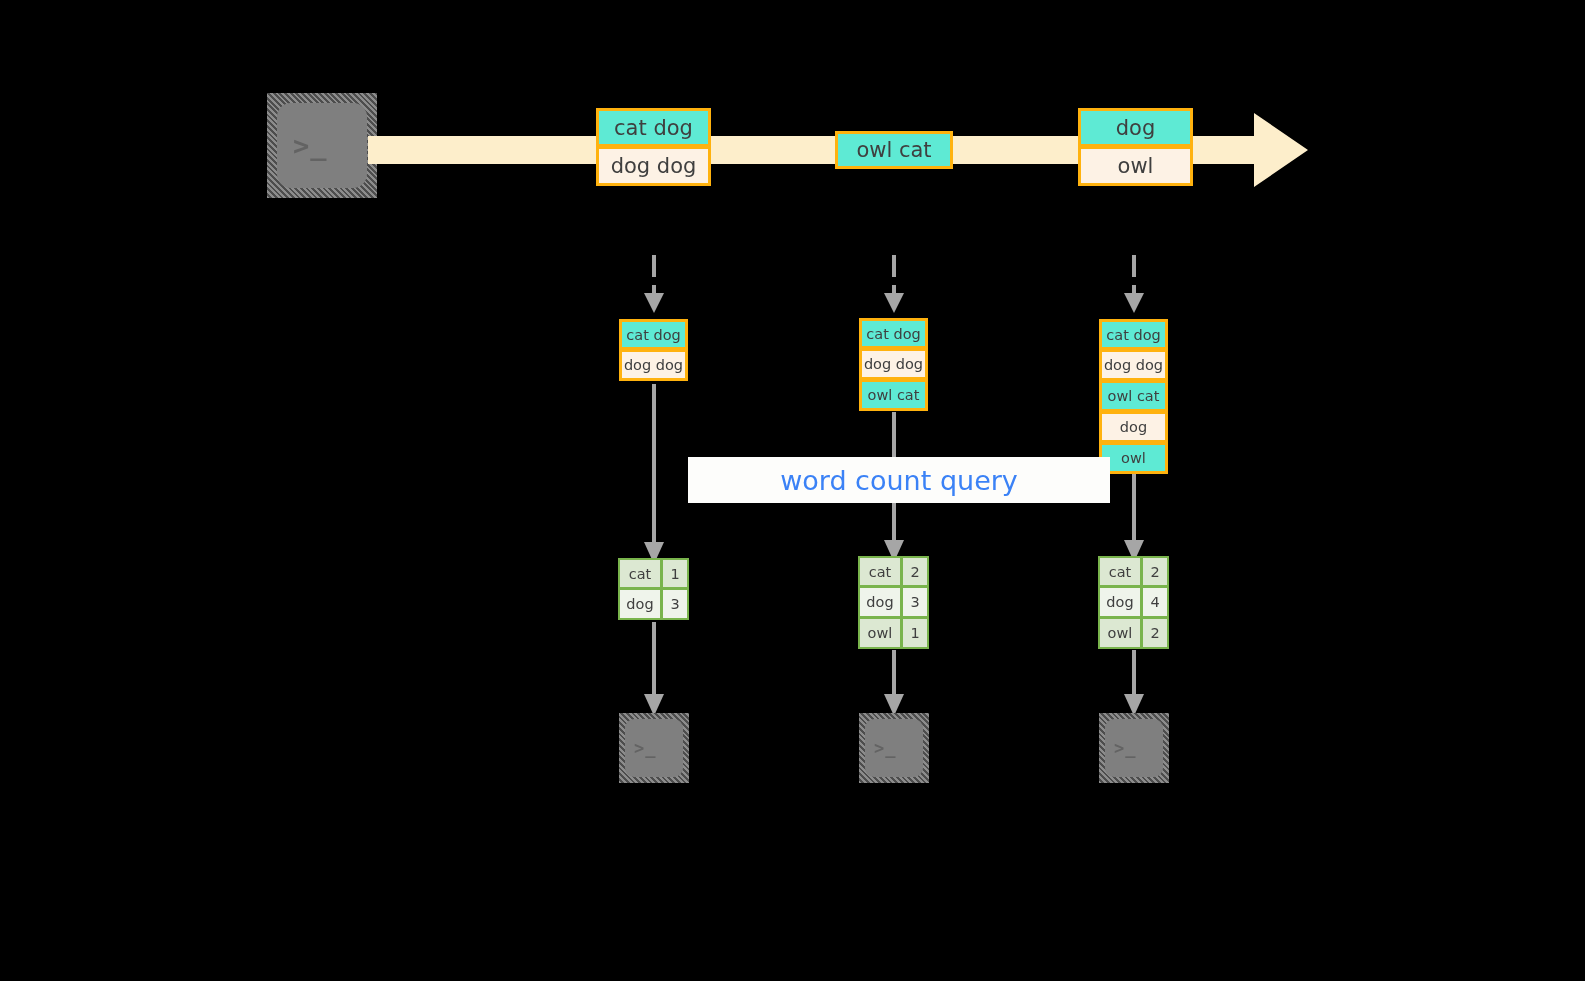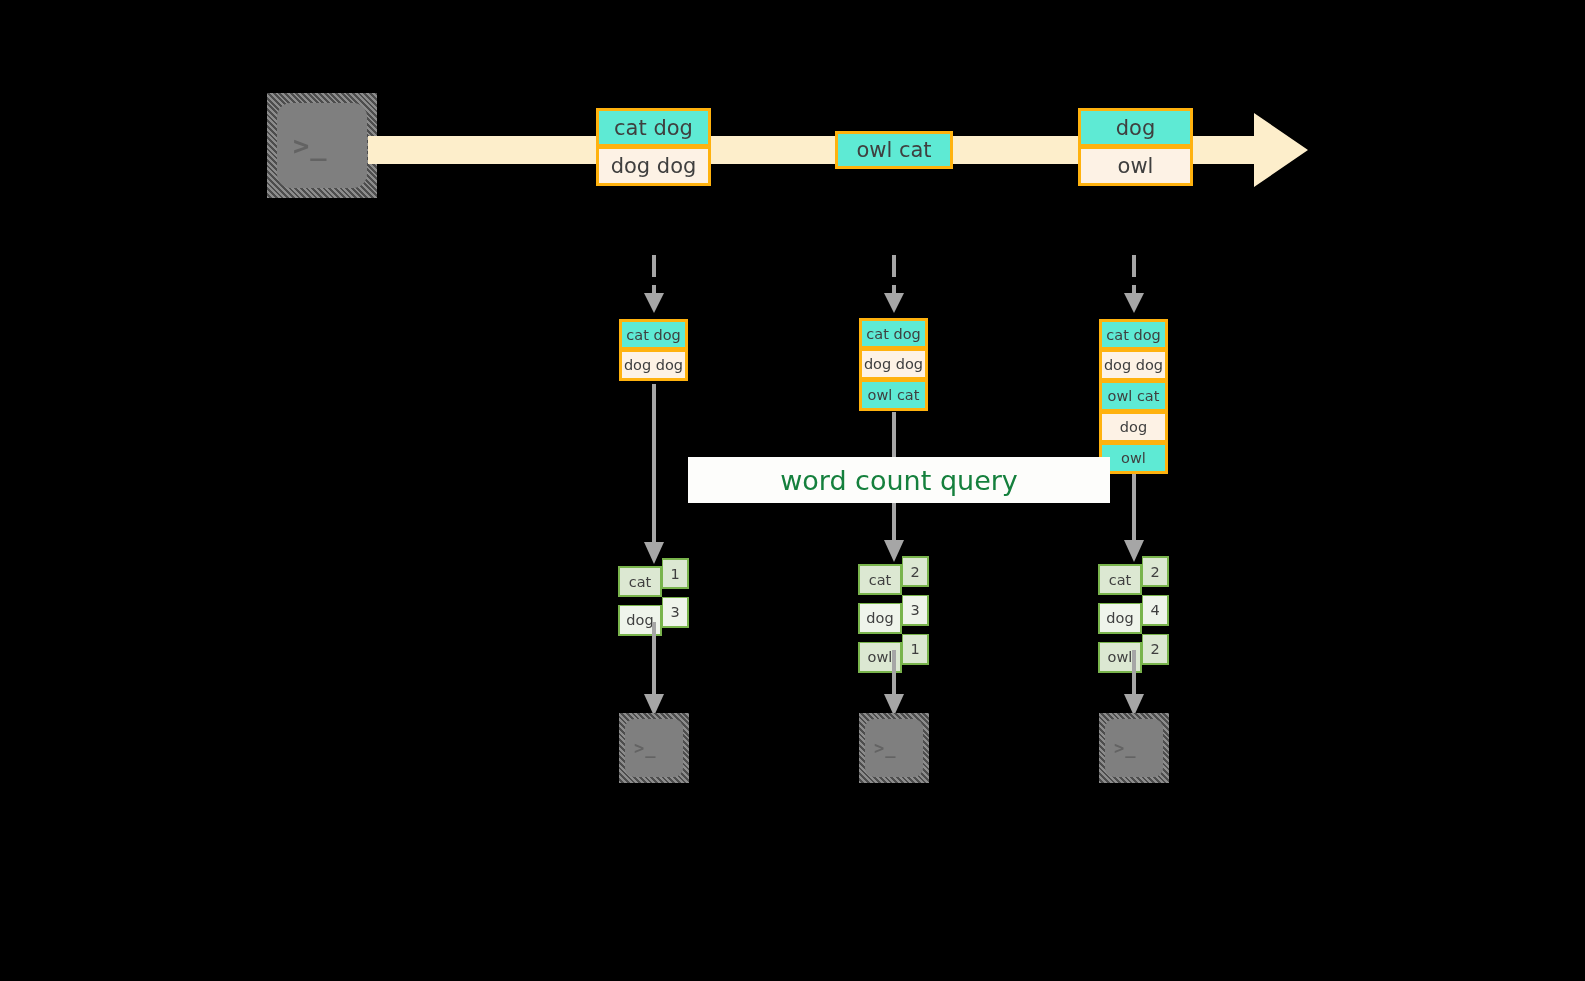--- a/index.html
+++ b/index.html
@@ -125,21 +125,21 @@
   .res-table .cell {
     box-sizing: border-box;
     border: 2px solid #79b44c;
     display: flex;
     align-items: center;
     justify-content: center;
     height: 31px;
     font-size: 14.5px;
     color: #3f3f3f;
   }
-  .res-table .cell.word  { width: 44px; margin-top: 8px; }
+  .res-table .cell.word  { width: 44px; }
   .res-table .cell.count { width: 27px; border-left-width: 1px; }
   .res-table .row + .row .cell { border-top-width: 1px; }
   .res-table .row.dark  .cell { background: #dce8d2; }
   .res-table .row.light .cell { background: #eff4eb; }
 
   
   .conn {
     position: absolute;
   }
   .conn svg { display: block; }
@@ -149,21 +149,21 @@
     position: absolute;
     left: 688px;
     top: 457px;
     width: 422px;
     height: 46px;
     background: #fdfdfb;
     display: flex;
     align-items: center;
     justify-content: center;
     font-size: 27px;
-    color: #15803d;
+    color: #3b82f6;
     white-space: nowrap;
   }
 </style>
 </head>
 <body>
 
 <div id="canvas">
 
   <div class="terminal big">
     <div class="screen"></div>

